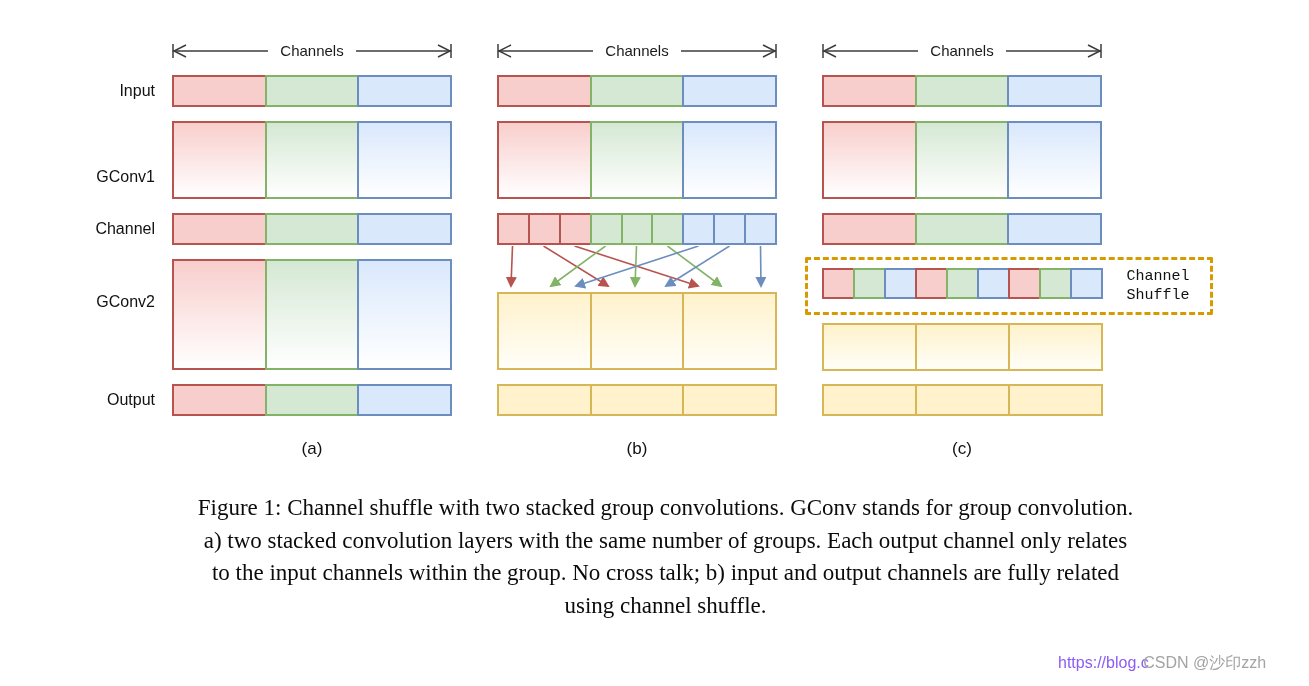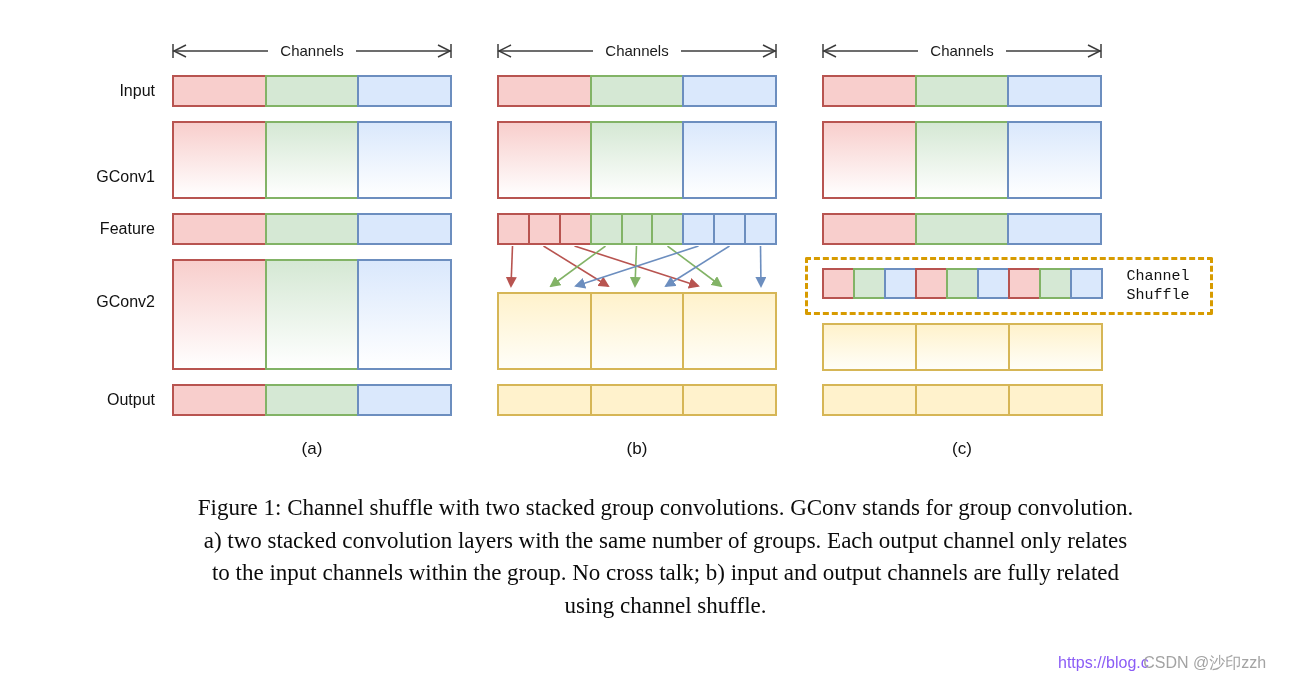--- a/index.html
+++ b/index.html
@@ -48,21 +48,21 @@
   .wm-url{color:#8b5cf6;}
   .wm-handle{color:#a3a3a3;margin-left:-10px;text-align:right;}
 </style>
 </head>
 <body>
 
 <div class="stage">
 
   <div class="rowlabel" style="top:82px">Input</div>
   <div class="rowlabel" style="top:168px">GConv1</div>
-  <div class="rowlabel" style="top:220px">Feature</div>
+  <div class="rowlabel" style="top:220px">Channel</div>
   <div class="rowlabel" style="top:293px">GConv2</div>
   <div class="rowlabel" style="top:391px">Output</div>
 
   <svg class="chan" style="left:172px;top:42px" width="280" height="18" viewBox="0 0 280 18">
     <line x1="1" y1="9" x2="279" y2="9" stroke="#3c3c3c" stroke-width="1.5"></line>
     <line x1="1" y1="2" x2="1" y2="16" stroke="#3c3c3c" stroke-width="1.5"></line>
     <line x1="279" y1="2" x2="279" y2="16" stroke="#3c3c3c" stroke-width="1.5"></line>
     <polyline points="14,3 2,9 14,15" fill="none" stroke="#3c3c3c" stroke-width="1.5"></polyline>
     <polyline points="266,3 278,9 266,15" fill="none" stroke="#3c3c3c" stroke-width="1.5"></polyline>
     <rect x="96" y="0" width="88" height="18" fill="#ffffff"></rect>

